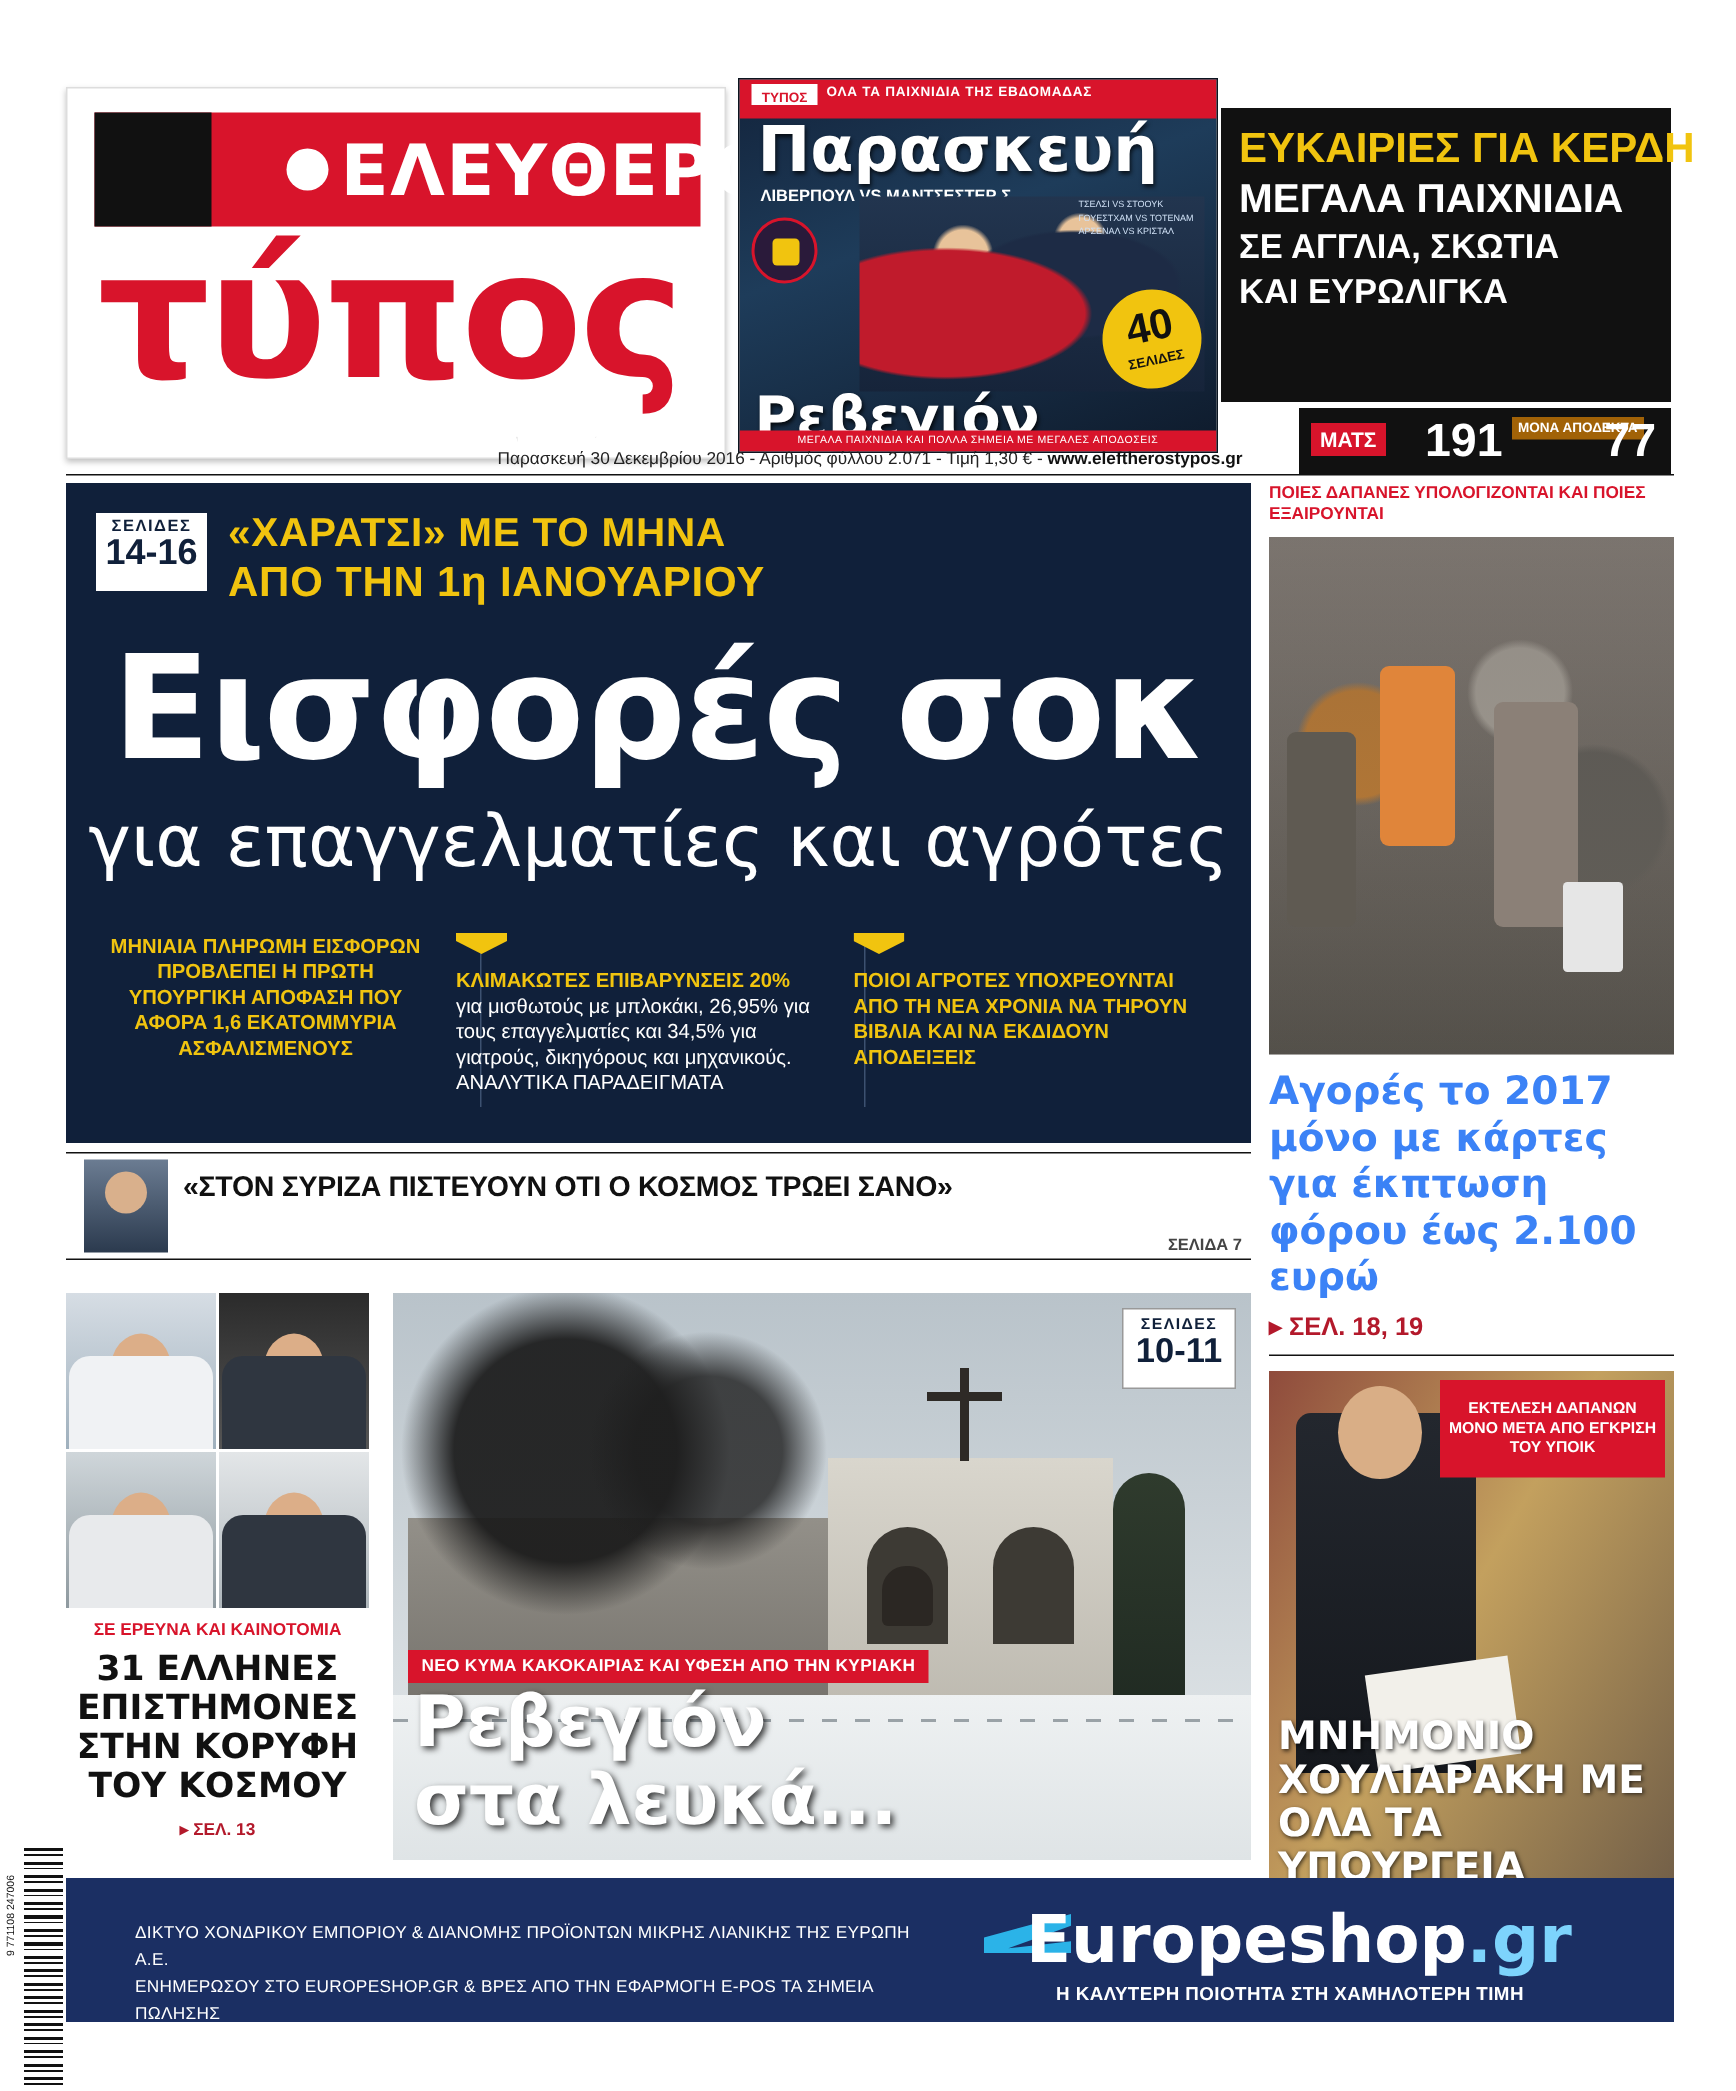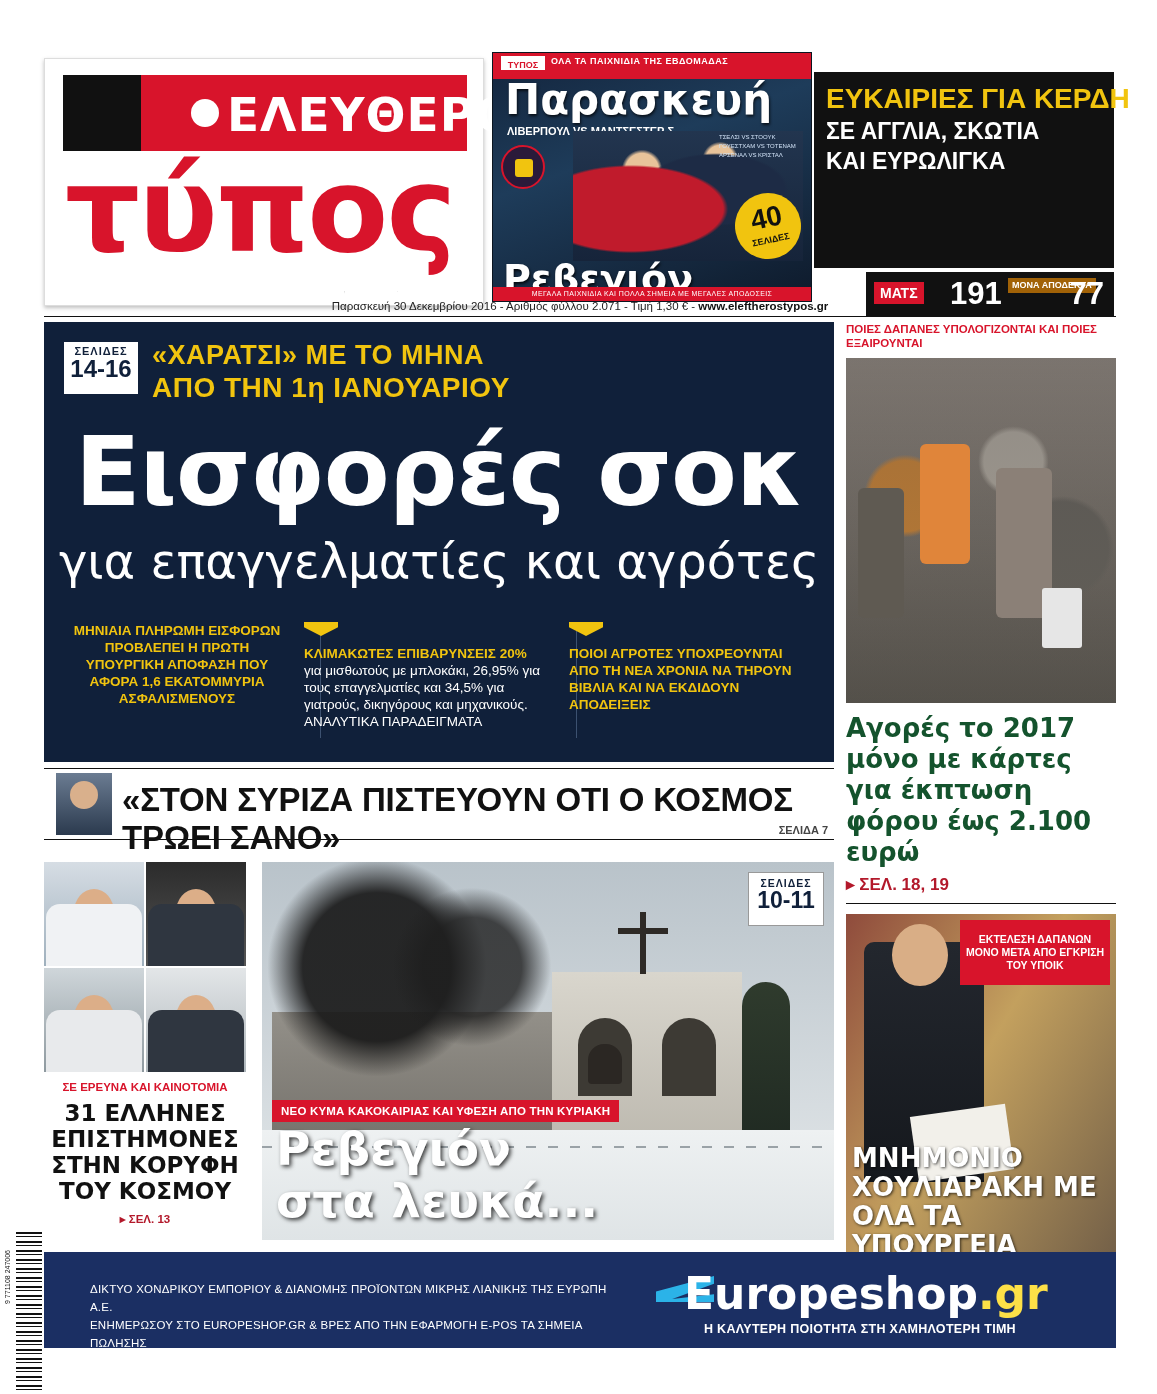--- a/index.html
+++ b/index.html
@@ -209,21 +209,21 @@
     position:absolute; left:12px; top:4px; width:56px; height:62px;
     background:linear-gradient(#6b7c92,#2b3a4e);
     overflow:hidden;
   }
   .quote-photo:after{
     content:""; position:absolute; left:14px; top:8px; width:28px; height:28px;
     background:#d9b08c; border-radius:50%;
   }
   .quote-text {
     position:absolute; left:78px; top:12px; width:700px;
-    font-size:33px; font-weight:bold; color:#111; letter-spacing:-.2px;
+    font-size:19px; font-weight:bold; color:#111; letter-spacing:-.2px;
   }
   .quote-page {
     position:absolute; right:6px; bottom:3px; font-size:11px; font-weight:bold; color:#444;
   }
 
   
   .rcol { position:absolute; left:846px; top:322px; width:270px; }
   .r-kicker {
     font-size:11.5px; font-weight:bold; color:#d8142b; line-height:14px;
   }
@@ -234,21 +234,21 @@
       radial-gradient(circle at 22% 40%, #d08a3c 0 12%, transparent 14%),
       radial-gradient(circle at 62% 30%, #b7b0a4 0 10%, transparent 12%),
       radial-gradient(circle at 80% 55%, #6e6a62 0 16%, transparent 18%),
       linear-gradient(#9a9186,#5d5952);
     position:relative; overflow:hidden;
   }
   .r-photo .fig {
     position:absolute; background:#e0853a; border-radius:6px;
   }
   .r-title {
-    margin-top:10px; font-size:26px; font-weight:bold; line-height:31px; color:#14532d;
+    margin-top:10px; font-size:26px; font-weight:bold; line-height:31px; color:#3b82f6;
     font-family:"DejaVu Sans", sans-serif;
   }
   .r-page { margin-top:6px; font-size:17px; font-weight:bold; color:#b3192b; }
   .r-sep { margin-top:8px; width:270px; height:1px; background:#111; }
 
   .r2-photo {
     margin-top:10px; width:270px; height:380px; position:relative; overflow:hidden;
     background:linear-gradient(120deg,#8f4b3c 0%,#c3a05e 45%,#6c5a46 100%);
   }
   .r2-man {
@@ -391,21 +391,21 @@
   .ad-left {
     position:absolute; left:46px; top:28px; width:520px; font-size:11.5px;
     line-height:18px; letter-spacing:.2px;
   }
   .ad-logo {
     position:absolute; left:640px; top:16px; font-size:44px; font-weight:bold;
     font-family:"DejaVu Sans", sans-serif; white-space:nowrap;
   }
   .ad-logo .e { color:#fff; }
   .ad-logo .shop { color:#fff; font-weight:bold; }
-  .ad-logo .gr { color:#fde047; }
+  .ad-logo .gr { color:#7dd3fc; }
   .ad-swoosh {
     position:absolute; left:612px; top:24px; width:58px; height:26px;
     background:#2bb3e8;
     clip-path:polygon(0 60%,100% 0,100% 30%,28% 88%,100% 70%,100% 100%,0 100%);
   }
   .ad-tag {
     position:absolute; left:660px; top:70px; font-size:12.5px; font-weight:bold;
     letter-spacing:.3px;
   }
 
@@ -449,20 +449,21 @@
       <div class="si-pages">
         <b>40</b>
         <span>ΣΕΛΙΔΕΣ</span>
       </div>
       <div class="si-bottom">Ρεβεγιόν</div>
       <div class="si-strip">ΜΕΓΑΛΑ ΠΑΙΧΝΙΔΙΑ ΚΑΙ ΠΟΛΛΑ ΣΗΜΕΙΑ ΜΕ ΜΕΓΑΛΕΣ ΑΠΟΔΟΣΕΙΣ</div>
     </div>
 
     <div class="promo">
       <div class="l1">ΕΥΚΑΙΡΙΕΣ ΓΙΑ ΚΕΡΔΗ</div>
+      <div class="l2">ΜΕΓΑΛΑ ΠΑΙΧΝΙΔΙΑ</div>
       <div class="l3">ΣΕ ΑΓΓΛΙΑ, ΣΚΩΤΙΑ</div>
       <div class="l4">ΚΑΙ ΕΥΡΩΛΙΓΚΑ</div>
     </div>
     <div class="promo-bar">
       <div class="pb-label">ΜΑΤΣ</div>
       <div class="pb-num1">191</div>
       <div class="pb-label2">ΜΟΝΑ
 ΑΠΟΔΕΚΤΑ</div>
       <div class="pb-num2">77</div>
     </div>

